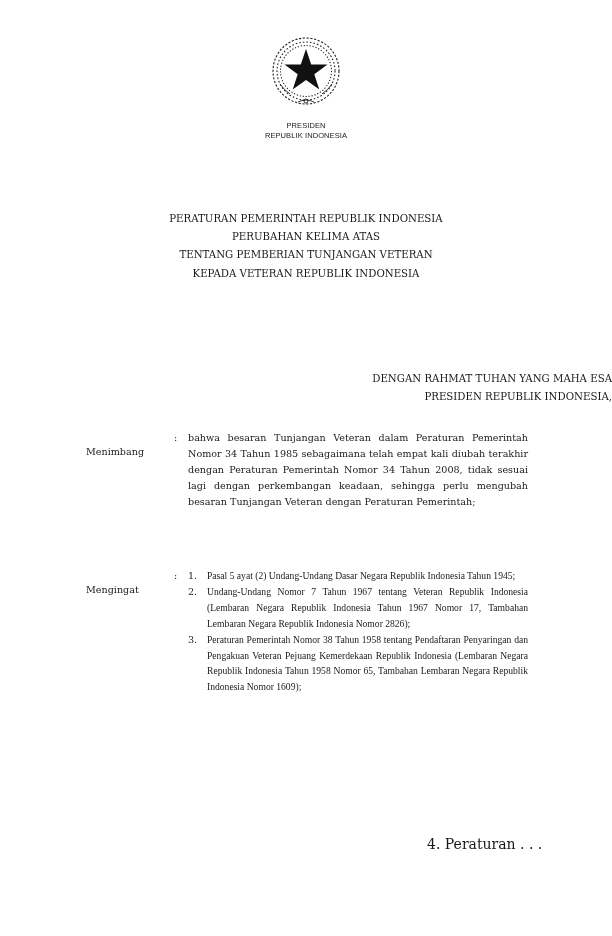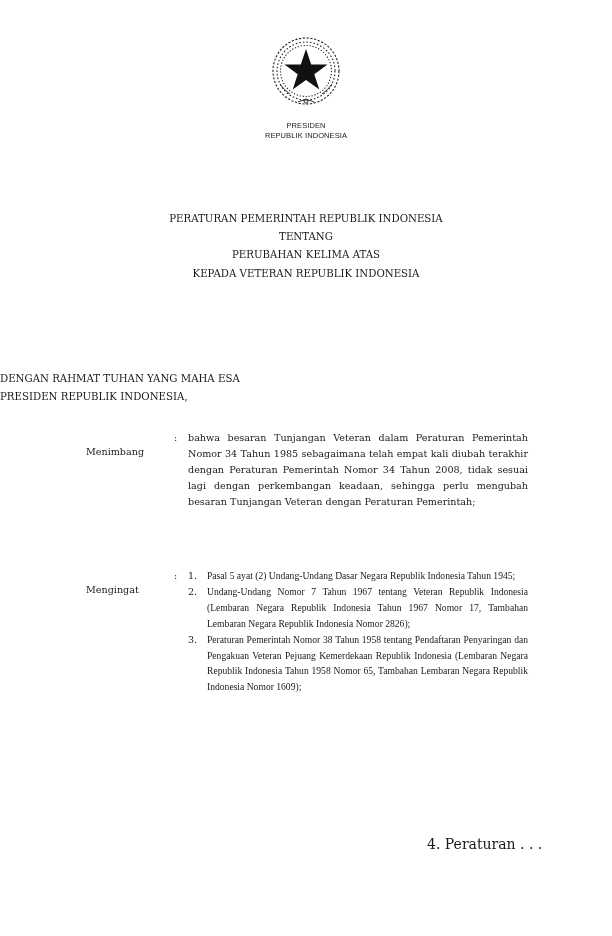--- a/index.html
+++ b/index.html
@@ -6,21 +6,21 @@
   body { width: 612px; height: 936px; position: relative; overflow: hidden; color: #1a1a1a; }
   .page { position: absolute; left: 0; top: 0; width: 612px; height: 936px; background: #fff; }
   .emblem { position: absolute; left: 268px; top: 34px; width: 76px; height: 76px; }
   .emblem-caption { position: absolute; left: 0; width: 612px; text-align: center;
     font-family: "Liberation Sans", sans-serif; font-size: 7.5px; line-height: 10px; color: #222; letter-spacing: 0.1px; }
   .cap1 { top: 121px; }
   .cap2 { top: 131px; }
   .title-block { position: absolute; left: 0; top: 210px; width: 612px; text-align: center;
     font-family: "DejaVu Serif", serif; font-size: 10.2px; line-height: 18.2px; color: #1a1a1a; }
   .title-block div { white-space: nowrap; }
-  .preamble { position: absolute; left: 0; top: 370px; width: 612px; text-align: left;
+  .preamble { position: absolute; left: 0; top: 370px; width: 612px; text-align: right;
     font-family: "DejaVu Serif", serif; font-size: 10.2px; line-height: 18px; }
   .section { position: absolute; left: 86px; width: 442px;
     font-family: "DejaVu Serif", serif; font-size: 9.6px; line-height: 15.9px; color: #1a1a1a; }
   .sec-label { position: absolute; left: 0; top: 14px; white-space: nowrap; }
   .sec-colon { position: absolute; left: 88px; top: 0; }
   .sec-body { position: absolute; left: 102px; width: 340px; text-align: justify; text-align-last: left; }
   .menimbang { top: 430px; }
   .mengingat { top: 568px; }
   .item { position: relative; padding-left: 19px; text-align: justify; }
   .item-num { position: absolute; left: 0; top: 0; }
@@ -45,22 +45,22 @@
     </g>
     <circle cx="38" cy="67" r="2" fill="none" stroke="#222" stroke-width="0.9"></circle>
     <polygon fill="#111" points="38,15 43.2,30.5 59.5,30.5 46.3,40.2 51.3,55.6 38,46 24.7,55.6 29.7,40.2 16.5,30.5 32.8,30.5"></polygon>
   </svg>
 
   <div class="emblem-caption cap1">PRESIDEN</div>
   <div class="emblem-caption cap2">REPUBLIK INDONESIA</div>
 
   <div class="title-block">
     <div>PERATURAN PEMERINTAH REPUBLIK INDONESIA</div>
-    <div>TENTANG</div>
     <div>PERUBAHAN KELIMA ATAS</div>
+    <div>TENTANG PEMBERIAN TUNJANGAN VETERAN</div>
     <div>KEPADA VETERAN REPUBLIK INDONESIA</div>
   </div>
 
   <div class="preamble">
     <div>DENGAN RAHMAT TUHAN YANG MAHA ESA</div>
     <div>PRESIDEN REPUBLIK INDONESIA,</div>
   </div>
 
   <div class="section menimbang">
     <span class="sec-label">Menimbang</span>

